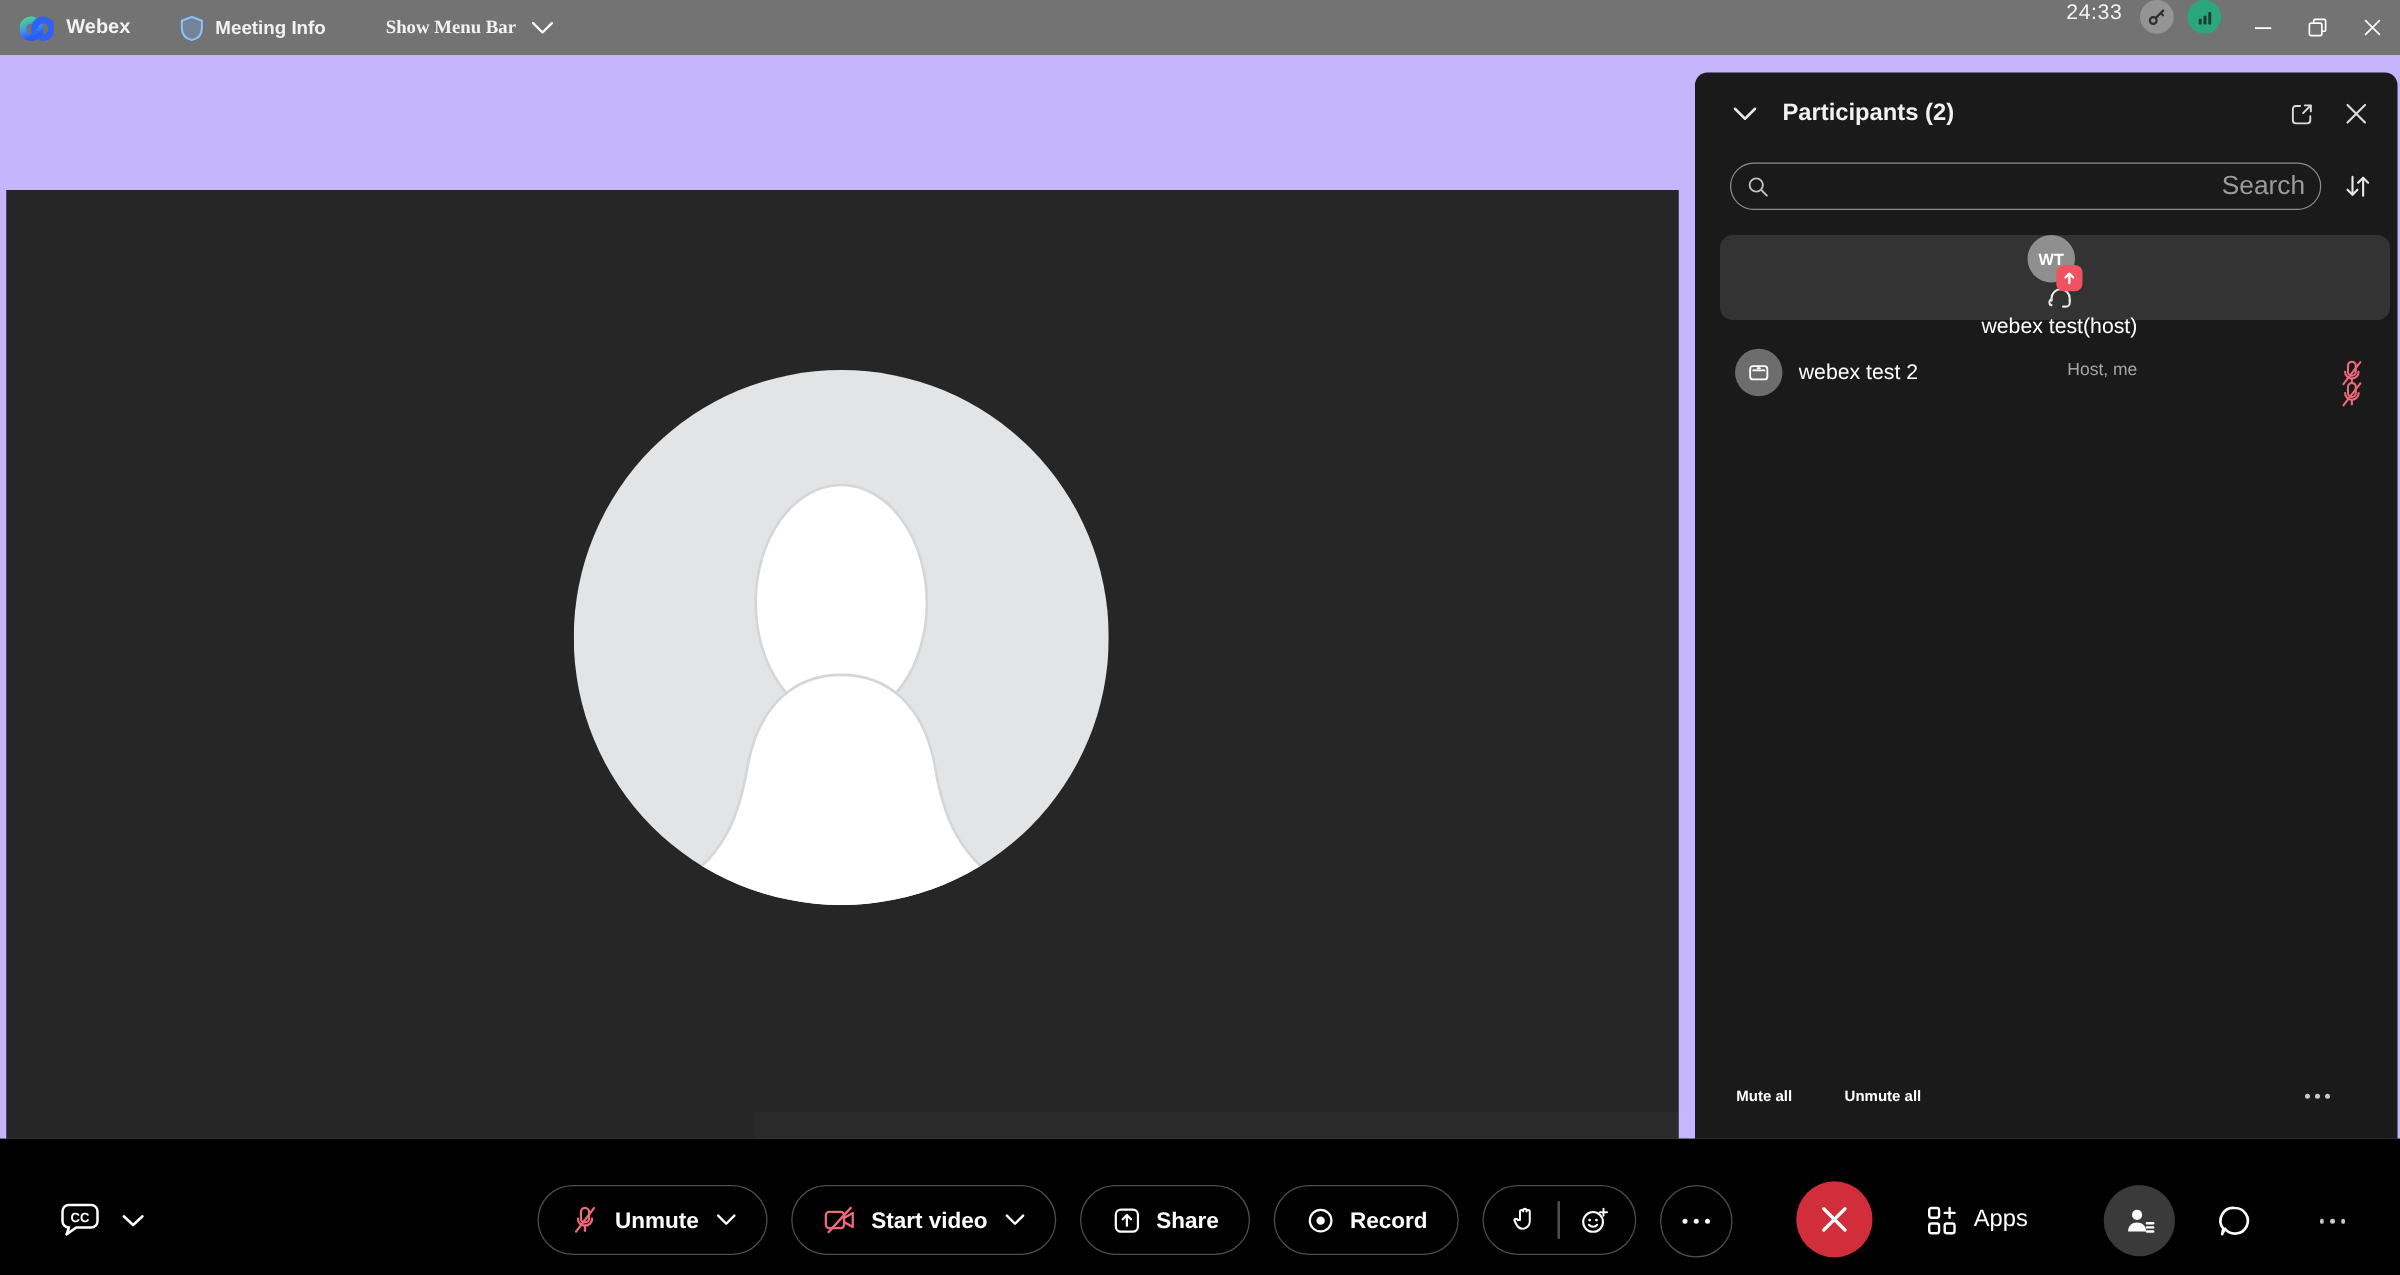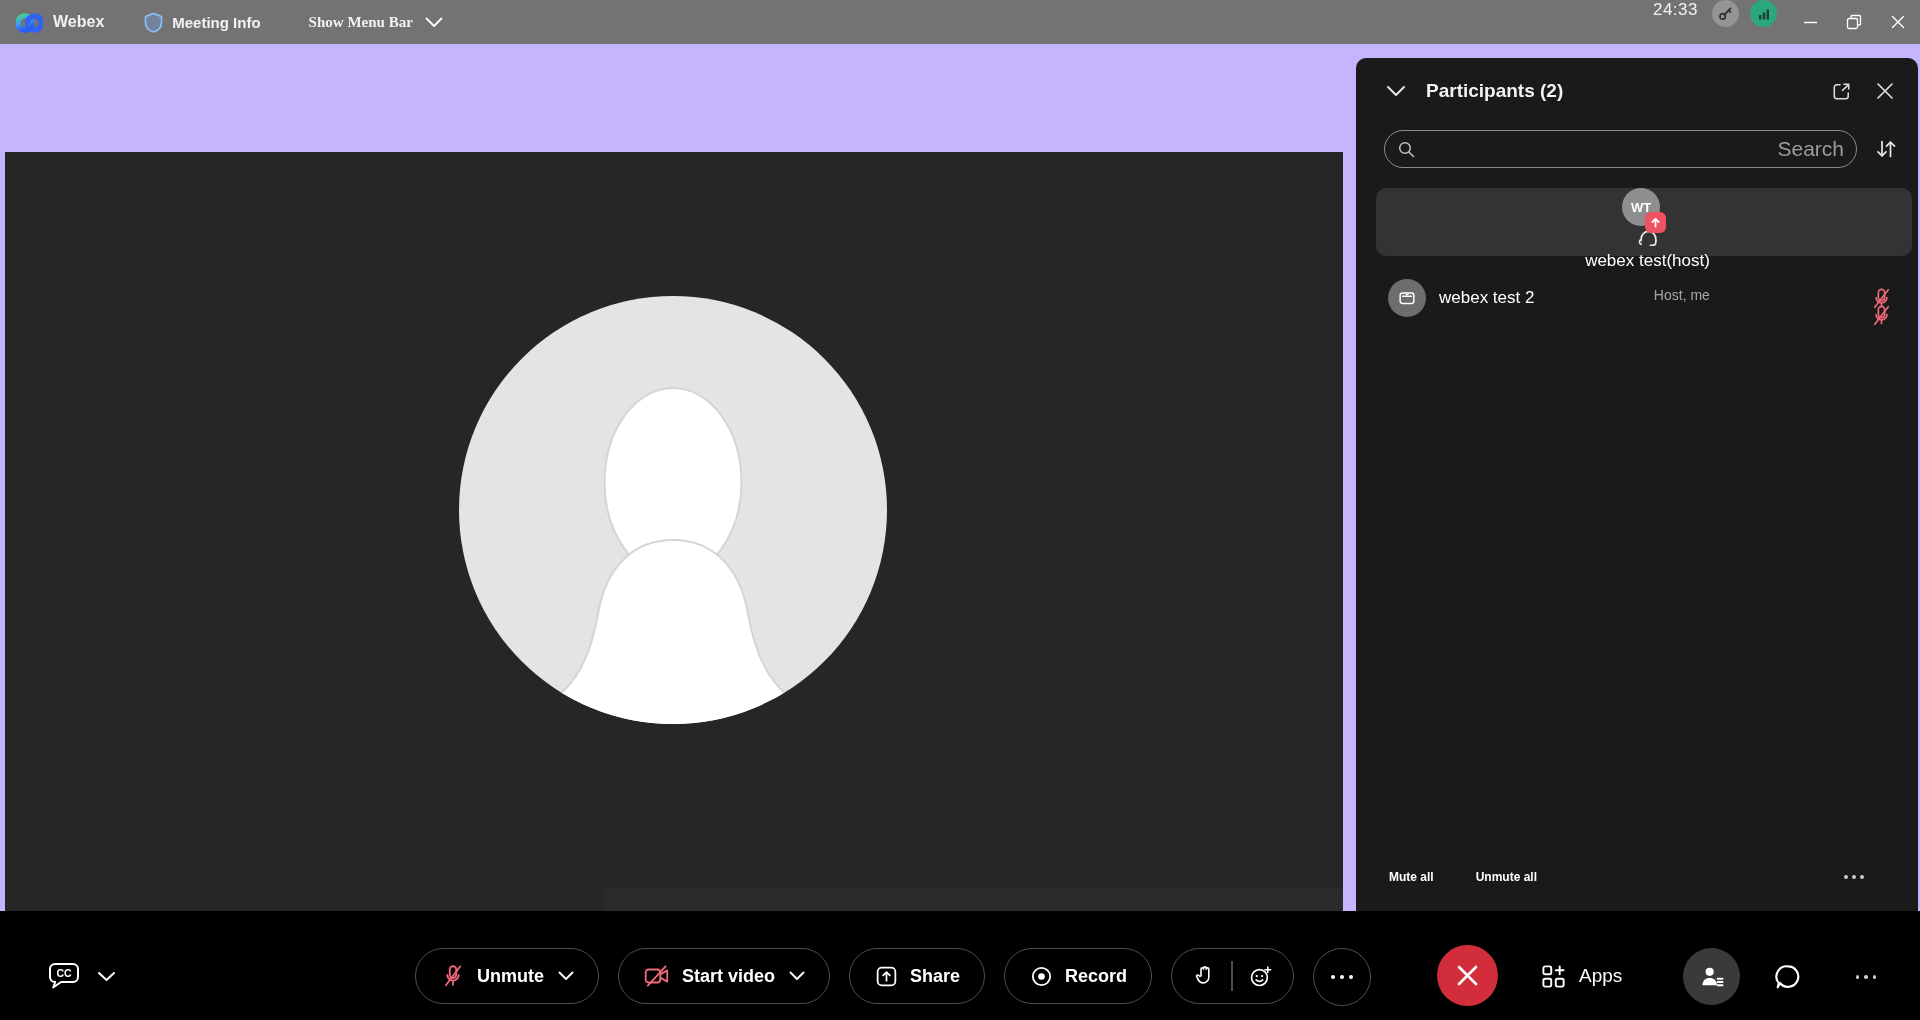--- a/index.html
+++ b/index.html
@@ -58,21 +58,21 @@
   .panel-footer { position:absolute; left:0; right:0; bottom:0; height:62px; display:flex; align-items:center; padding:0 54px 6px 33px; }
   .footer-link { font-size:12px; font-weight:700; color:#fff; cursor:default; }
   .footer-link + .footer-link { margin-left:42px; }
   .footer-more { margin-left:auto; display:flex; gap:4px; }
   .footer-more i { width:4px; height:4px; border-radius:50%; background:#c9c9c9; }
 
   
   .controlbar { position:relative; height:109px; background:#000; }
   .cb-abs { position:absolute; top:37px; }
   .cc-group { left:46px; display:flex; align-items:center; gap:15px; height:56px; }
-  .center-group { left:415px; display:flex; gap:19px; }
+  .center-group { left:430px; display:flex; gap:19px; }
   .pill { height:56px; border:1.5px solid #4f4f4f; border-radius:28px; background:transparent;
     display:flex; align-items:center; gap:11px; padding:0 24px; color:#fff; font-size:18px; font-weight:700;
     font-family:inherit; }
   .pill .chev { margin-left:3px; }
   .reactions { padding:0 20px; gap:15px; }
   .divider { width:1.5px; height:30px; background:#4f4f4f; }
   .circle-btn { width:58px; height:58px; border-radius:50%; border:1.5px solid #4f4f4f; background:transparent;
     display:flex; align-items:center; justify-content:center; }
   .more-dots { display:flex; gap:5px; }
   .more-dots i { width:4px; height:4px; border-radius:50%; background:#fff; }

